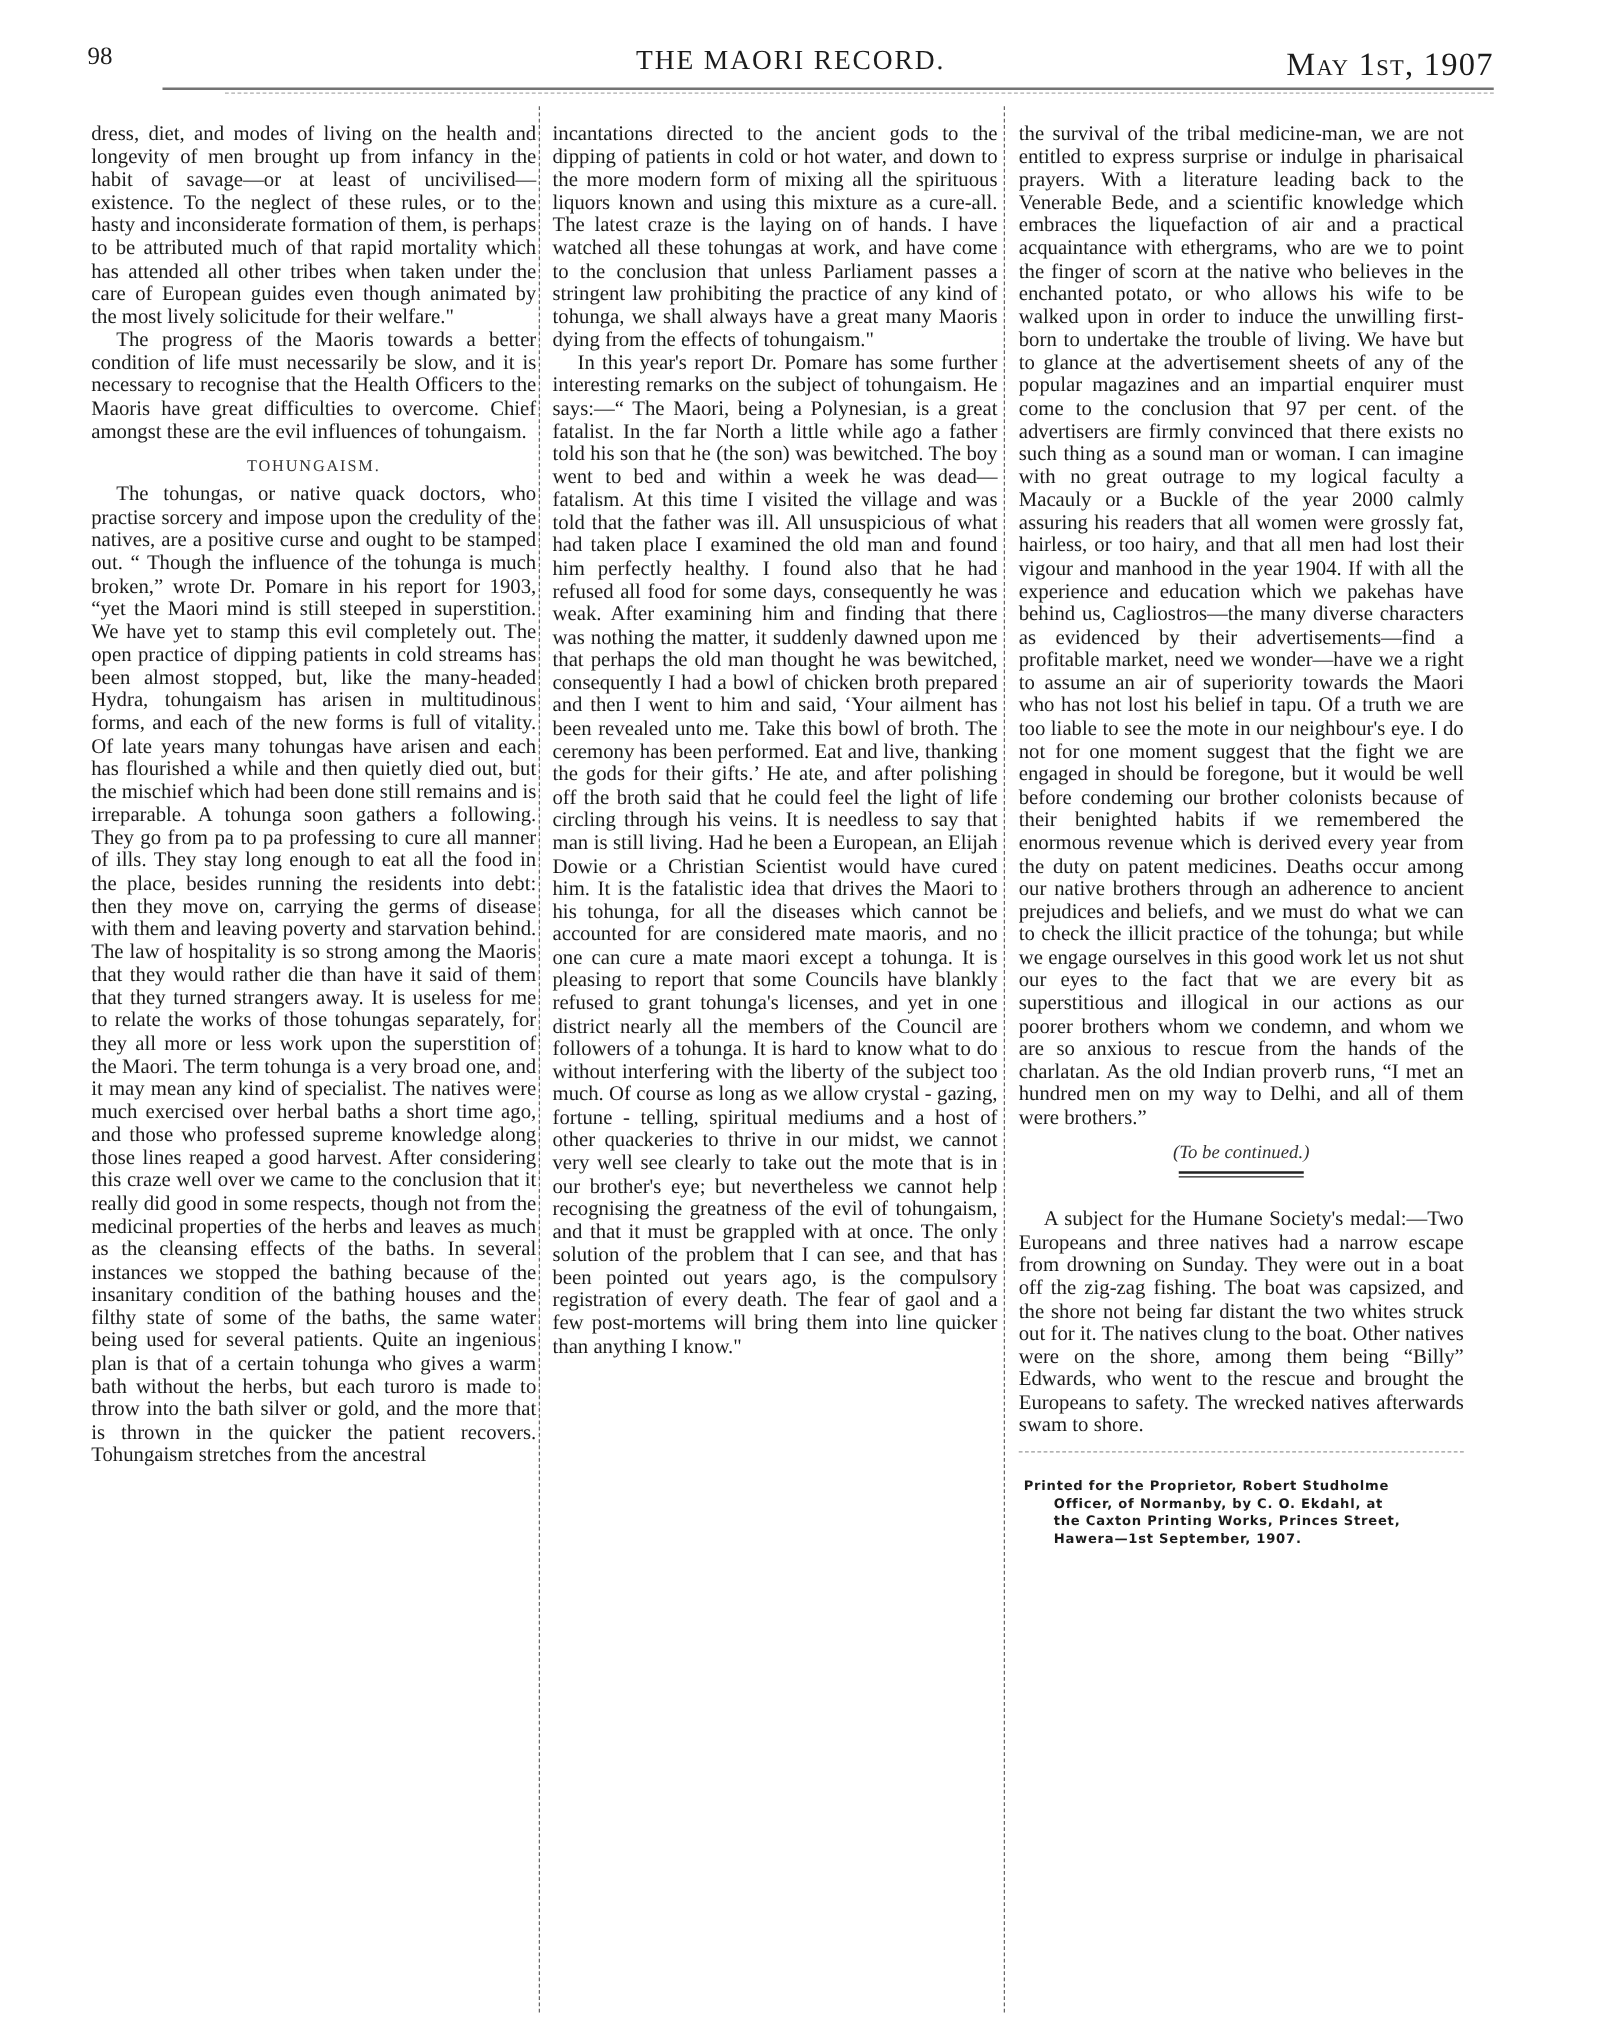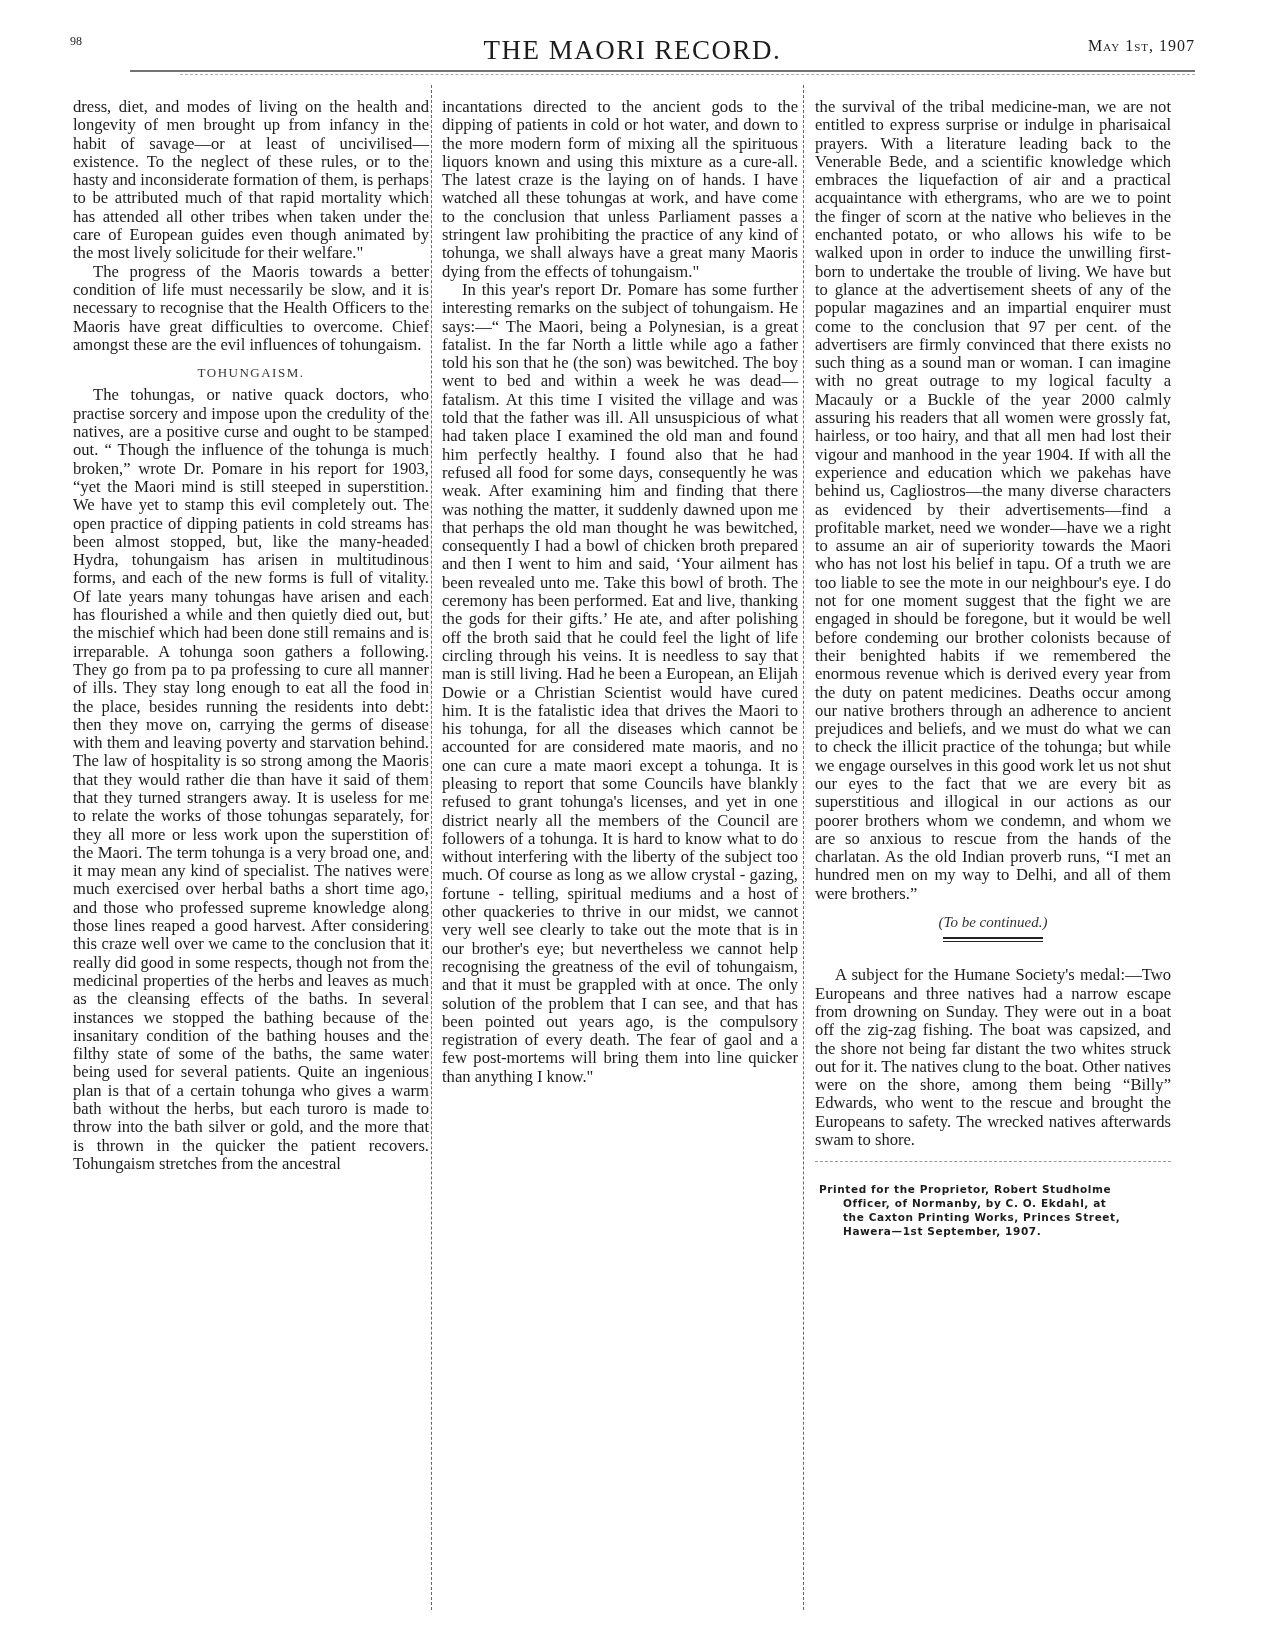--- a/index.html
+++ b/index.html
@@ -1,20 +1,20 @@
 <!DOCTYPE html>
 <html><head>
 <meta charset="utf-8">
 <style>
   html, body { margin: 0; padding: 0; background: #ffffff; }
   body { width: 1280px; height: 1631px; position: relative; overflow: hidden; color: #1c1c1c; font-family: "Liberation Serif", "DejaVu Serif", serif; }
   .header { position: absolute; top: 30px; left: 70px; width: 1125px; height: 40px; }
-  .page-number { position: absolute; left: 0; top: 4px; font-size: 12px; text-align: right; }
-  .pub-title { position: absolute; left: 0; right: 0; top: 5px; text-align: center; font-size: 27px; letter-spacing: 1.5px; }
-  .pub-date { position: absolute; right: 0; top: 7px; font-size: 16px; font-variant: small-caps; letter-spacing: 1px; }
+  .page-number { position: absolute; left: 0; top: 4px; font-size: 20px; text-align: right; }
+  .pub-title { position: absolute; left: 0; right: 0; top: 5px; text-align: center; font-size: 22px; letter-spacing: 1.5px; }
+  .pub-date { position: absolute; right: 0; top: 7px; font-size: 26px; font-variant: small-caps; letter-spacing: 1px; }
   .rule-top { position: absolute; top: 70px; left: 130px; width: 1065px; height: 0; border-top: 2px solid #444; opacity: 0.75; }
   .rule-top2 { position: absolute; top: 74px; left: 180px; width: 1015px; height: 0; border-top: 1px dashed #777; opacity: 0.6; }
   .column { position: absolute; top: 98px; width: 356px; font-size: 16.6px; line-height: 18.3px; text-align: justify; hyphens: manual; }
   .col-left { left: 73px; }
   .col-mid { left: 442px; }
   .col-right { left: 815px; }
   .col-divider { position: absolute; top: 85px; height: 1525px; width: 0; border-left: 1px dashed #666; }
   .div1 { left: 431px; }
   .div2 { left: 803px; }
   .column p { margin: 0; text-indent: 0; }

